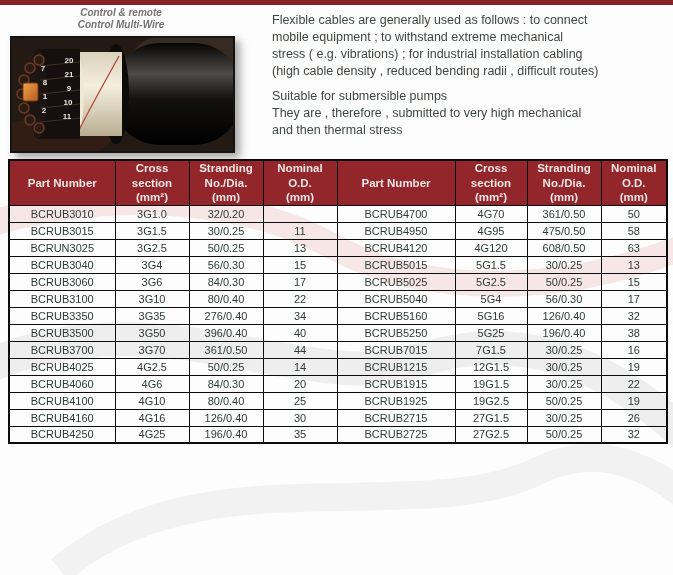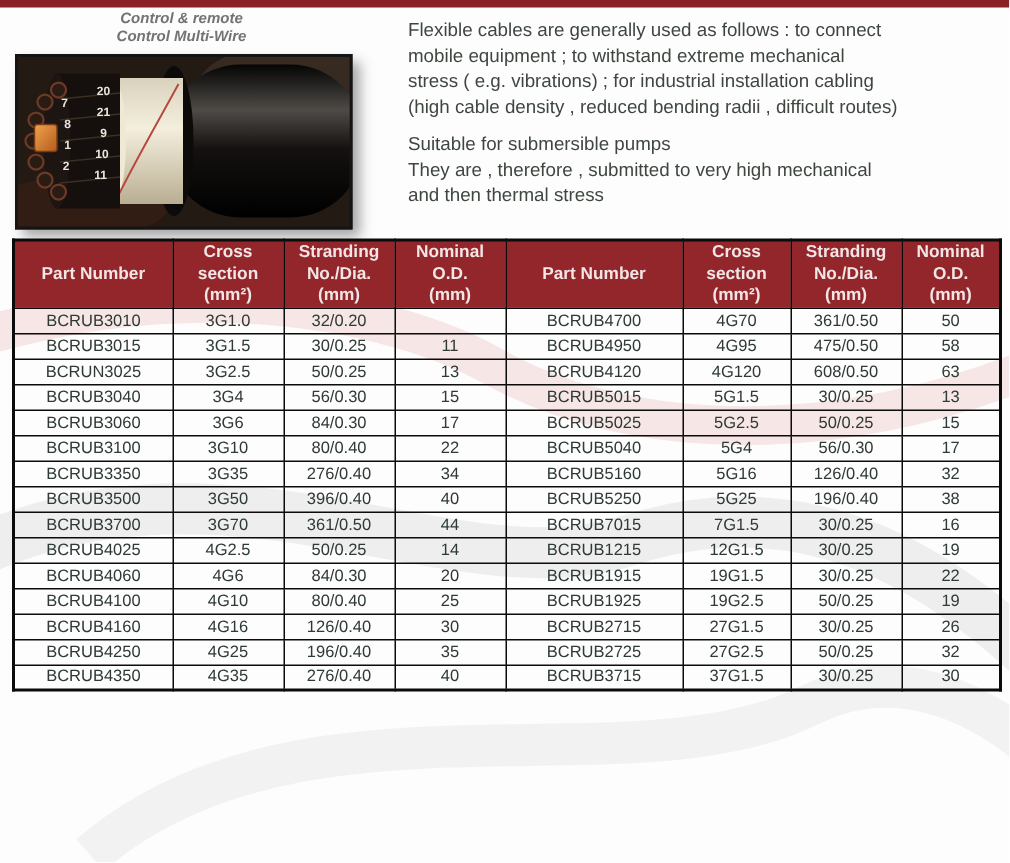--- a/index.html
+++ b/index.html
@@ -305,26 +305,16 @@
         <tr>
           <td>BCRUB4250</td>
           <td>4G25</td>
           <td>196/0.40</td>
           <td>35</td>
           <td>BCRUB2725</td>
           <td>27G2.5</td>
           <td>50/0.25</td>
           <td>32</td>
         </tr>
-        <tr>
-          <td>BCRUB4350</td>
-          <td>4G35</td>
-          <td>276/0.40</td>
-          <td>40</td>
-          <td>BCRUB3715</td>
-          <td>37G1.5</td>
-          <td>30/0.25</td>
-          <td>30</td>
-        </tr>
       </tbody>
   </table>
 
 </div>
 
 </body></html>

